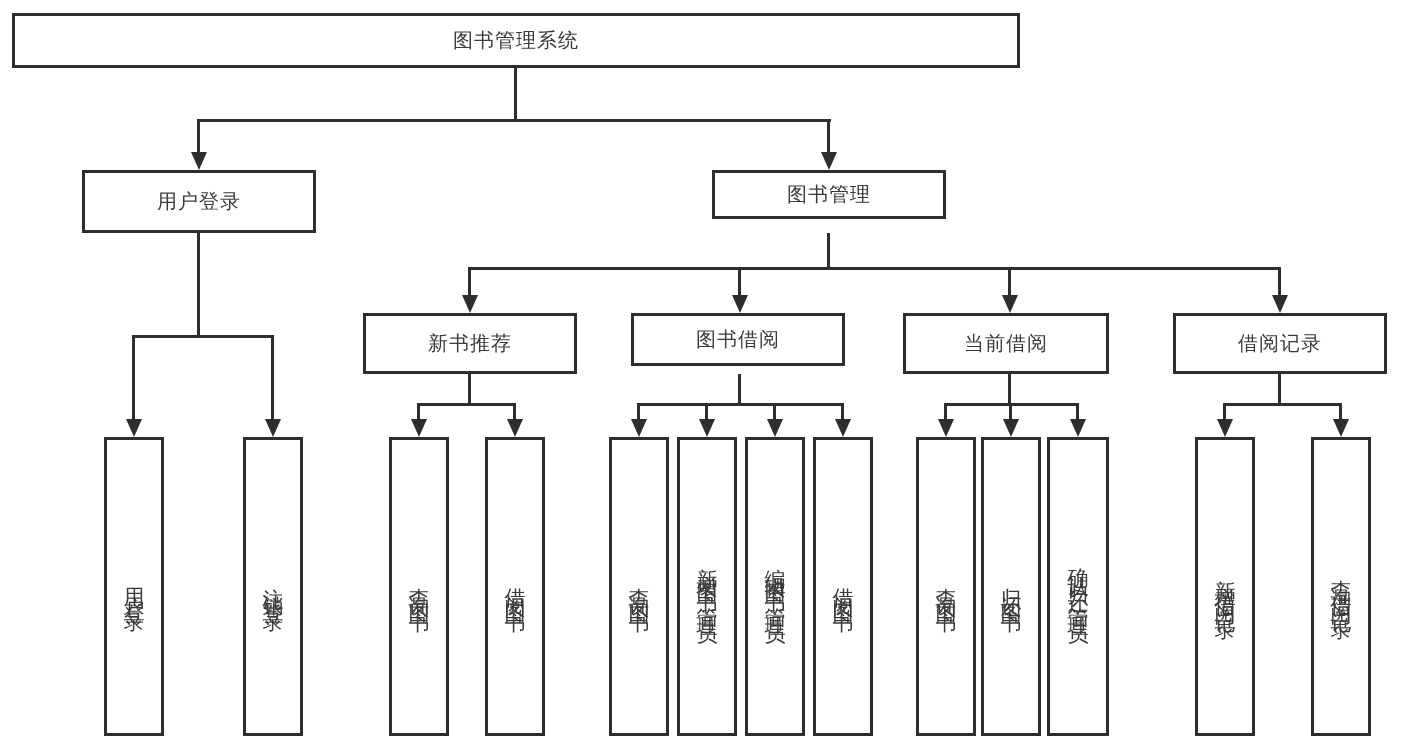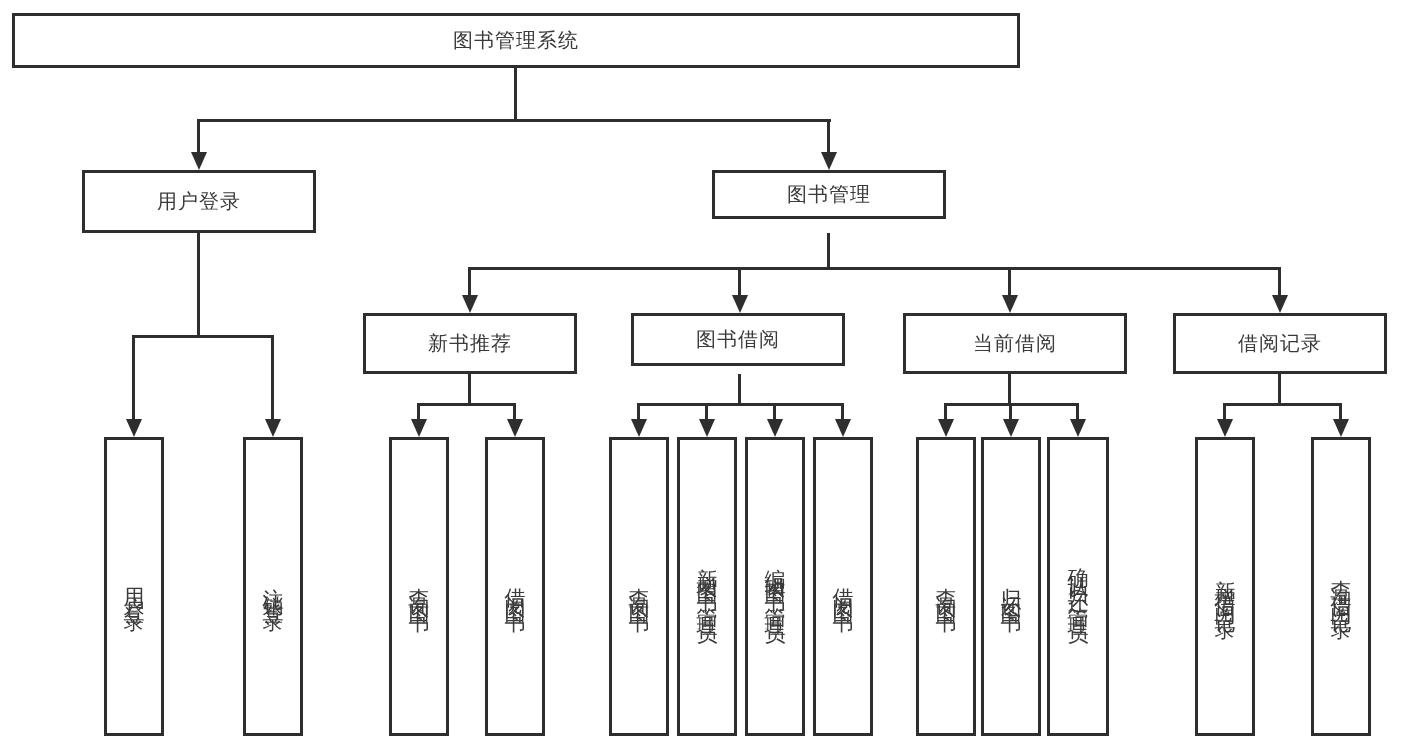--- a/index.html
+++ b/index.html
@@ -87,21 +87,21 @@
   <div class="ahead" style="left:1002px; top:295px;"></div>
   <div class="cline" style="left:1278px; top:267px; width:3px; height:30px;"></div>
   <div class="ahead" style="left:1272px; top:295px;"></div>
 
   <div class="node h" style="left:363px; top:313px; width:214px; height:61px;">
     <span>新书推荐</span>
   </div>
   <div class="node h" style="left:631px; top:313px; width:214px; height:53px;">
     <span>图书借阅</span>
   </div>
-  <div class="node h" style="left:903px; top:313px; width:224px; height:61px;">
+  <div class="node h" style="left:903px; top:313px; width:206px; height:61px;">
     <span>当前借阅</span>
   </div>
   <div class="node h" style="left:1173px; top:313px; width:214px; height:61px;">
     <span>借阅记录</span>
   </div>
 
   <div class="cline" style="left:468px; top:374px; width:3px; height:32px;"></div>
   <div class="cline" style="left:417px; top:403px; width:99px; height:3px;"></div>
   <div class="cline" style="left:417px; top:403px; width:3px; height:18px;"></div>
   <div class="ahead" style="left:411px; top:419px;"></div>

